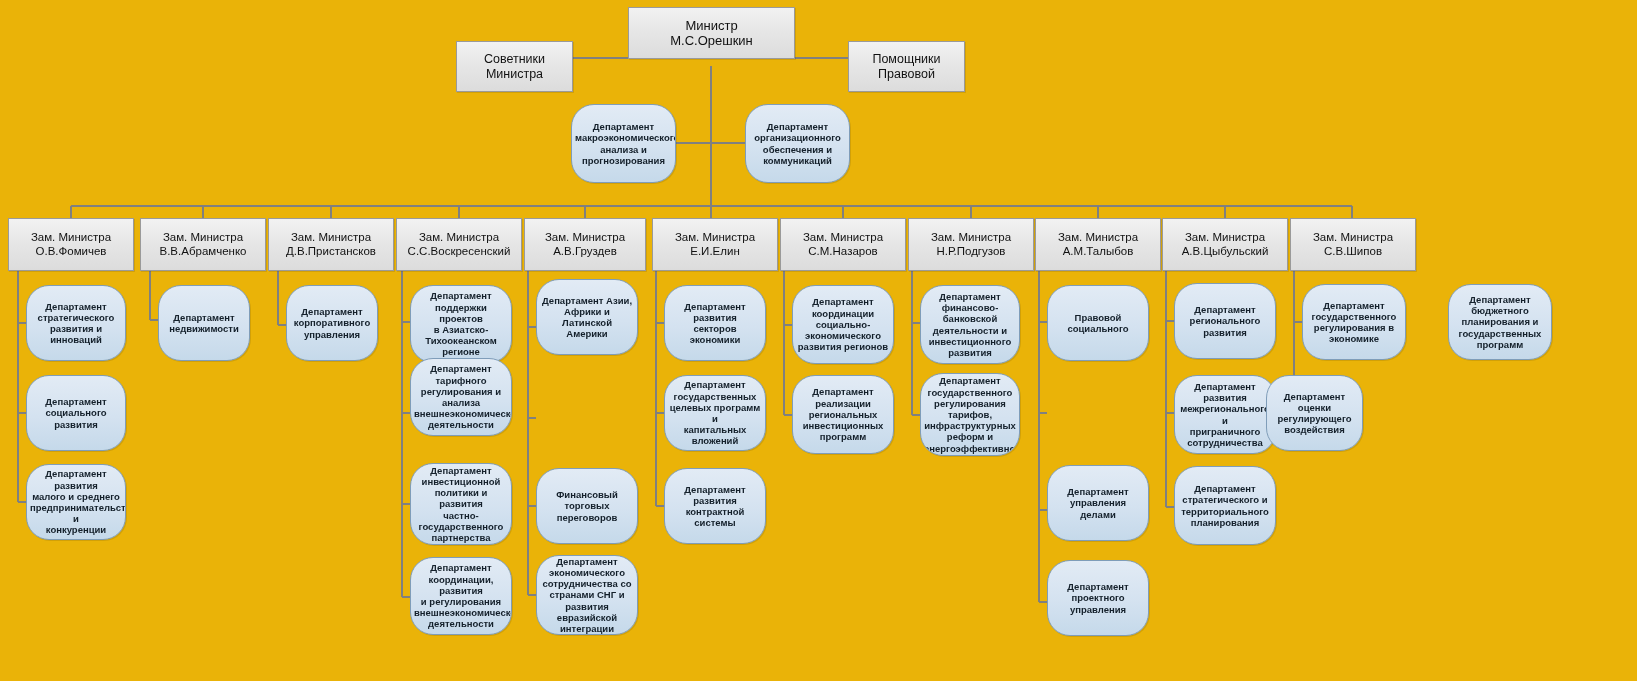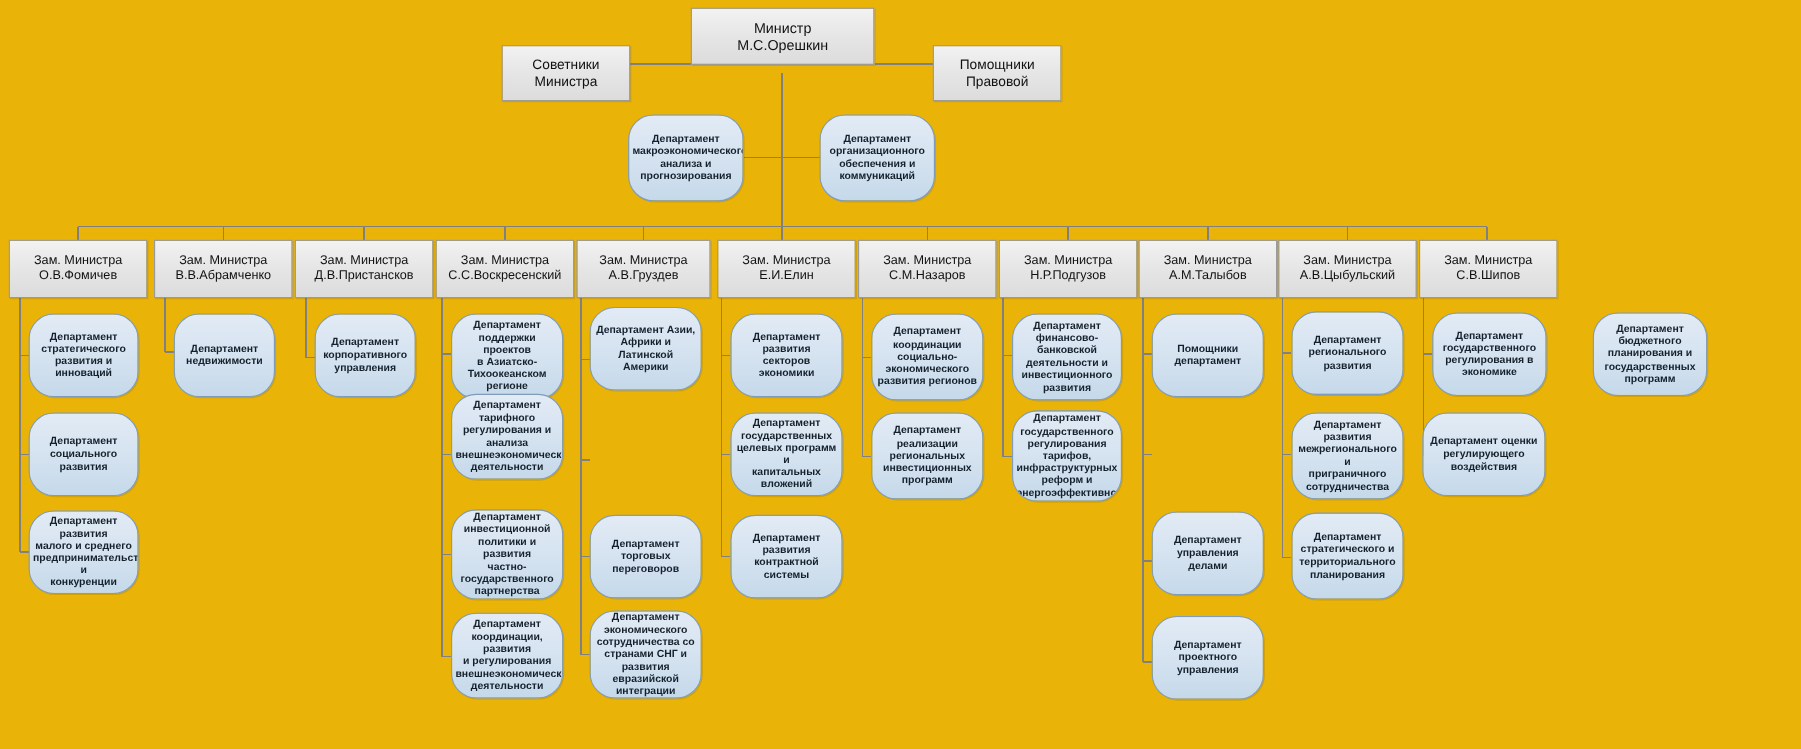--- a/index.html
+++ b/index.html
@@ -279,21 +279,21 @@
 внешнеэкономической
 деятельности</span>
   </div>
 
   <div class="node blue n-dept" style="left:536px; top:279px; width:102px; height:76px;">
     <span class="lbl">Департамент Азии,
 Африки и Латинской
 Америки</span>
   </div>
   <div class="node blue n-dept" style="left:536px; top:468px; width:102px; height:76px;">
-    <span class="lbl">Департамент  торговых
+    <span class="lbl">Финансовый  торговых
 переговоров</span>
   </div>
   <div class="node blue n-dept" style="left:536px; top:555px; width:102px; height:80px;">
     <span class="lbl">Департамент
 экономического
 сотрудничества со
 странами СНГ и
 развития евразийской
 интеграции</span>
   </div>
@@ -339,21 +339,21 @@
     <span class="lbl">Департамент
 государственного
 регулирования
 тарифов,
 инфраструктурных
 реформ и
 энергоэффективности</span>
   </div>
 
   <div class="node blue n-dept" style="left:1047px; top:285px; width:102px; height:76px;">
-    <span class="lbl">Помощники департамент</span>
+    <span class="lbl">Правовой социального</span>
   </div>
   <div class="node blue n-dept" style="left:1047px; top:465px; width:102px; height:76px;">
     <span class="lbl">Департамент
 управления делами</span>
   </div>
   <div class="node blue n-dept" style="left:1047px; top:560px; width:102px; height:76px;">
     <span class="lbl">Департамент
 проектного управления</span>
   </div>
 
@@ -374,21 +374,21 @@
 территориального
 планирования</span>
   </div>
 
   <div class="node blue n-dept" style="left:1302px; top:284px; width:104px; height:76px;">
     <span class="lbl">Департамент
 государственного
 регулирования в
 экономике</span>
   </div>
-  <div class="node blue n-dept" style="left:1293px; top:375px; width:112px; height:76px;">
+  <div class="node blue n-dept" style="left:1266px; top:375px; width:97px; height:76px;">
     <span class="lbl">Департамент оценки
 регулирующего
 воздействия</span>
   </div>
 
   <div class="node blue n-dept" style="left:1448px; top:284px; width:104px; height:76px;">
     <span class="lbl">Департамент
 бюджетного
 планирования и
 государственных

